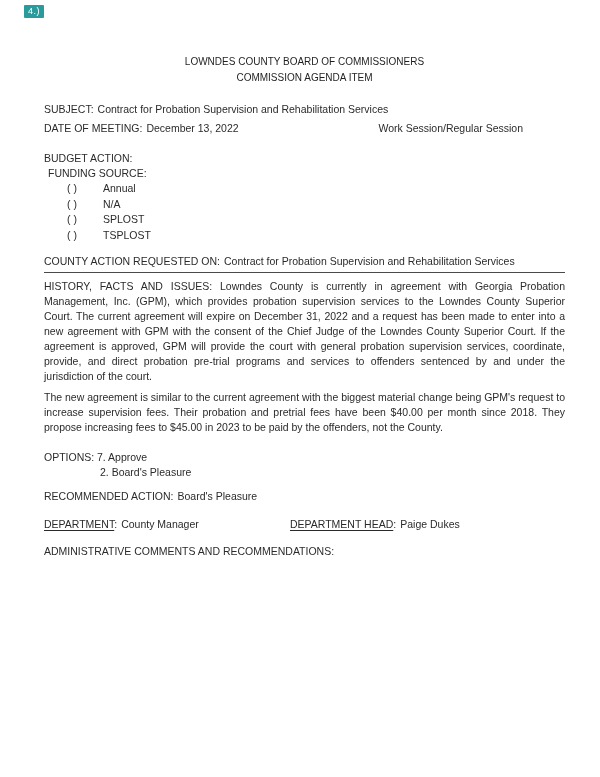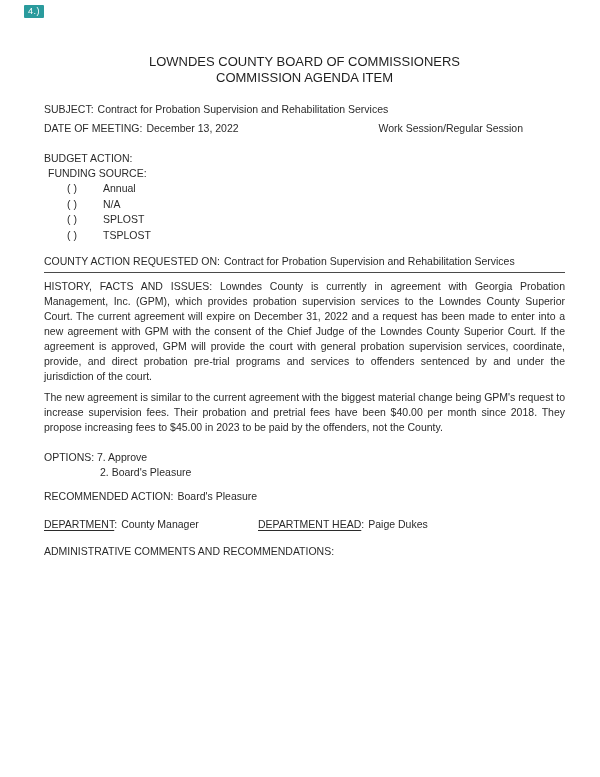--- a/index.html
+++ b/index.html
@@ -14,37 +14,37 @@
     line-height:15px;
     color:#2b2b2b;
   }
   .badge{
     position:absolute;left:24px;top:5px;
     background:#2a9b9d;color:#ffffff;
     font-size:9px;line-height:11px;
     padding:1px 4px;border-radius:1px;
     letter-spacing:0.5px;
   }
-  .title-block{text-align:center;font-size:13px;line-height:16px;color:#1f1f1f;margin-bottom:16px;}
+  .title-block{text-align:center;font-size:10px;line-height:16px;color:#1f1f1f;margin-bottom:16px;}
   .value{margin-left:4px;}
   .subject-row{margin-bottom:4px;}
   .date-row{display:flex;justify-content:space-between;margin-bottom:15px;}
   .session{padding-right:42px;}
   .funding-label{margin-left:4px;}
   .cb-row{margin-left:23px;line-height:15.5px;}
   .cb{display:inline-block;width:36px;}
   .county-action{margin-top:11px;padding-bottom:3px;border-bottom:1px solid #4a4a4a;}
   .para{margin:6px 0 0 0;text-align:justify;}
   .para2{}
   .options{margin-top:15px;}
   .opt-label{display:inline-block;width:53px;}
   .opt-line2{margin-left:56px;}
   .recommended{margin-top:9px;}
   .dept-row{margin-top:13px;display:flex;}
-  .dept-left{width:214px;}
+  .dept-left{width:246px;}
   .ul{text-decoration:underline;text-underline-offset:2px;}
   .admin-row{margin-top:12px;}
 </style>
 </head>
 <body>
 
 <div class="page">
 
   <div class="badge">4.)</div>
 

